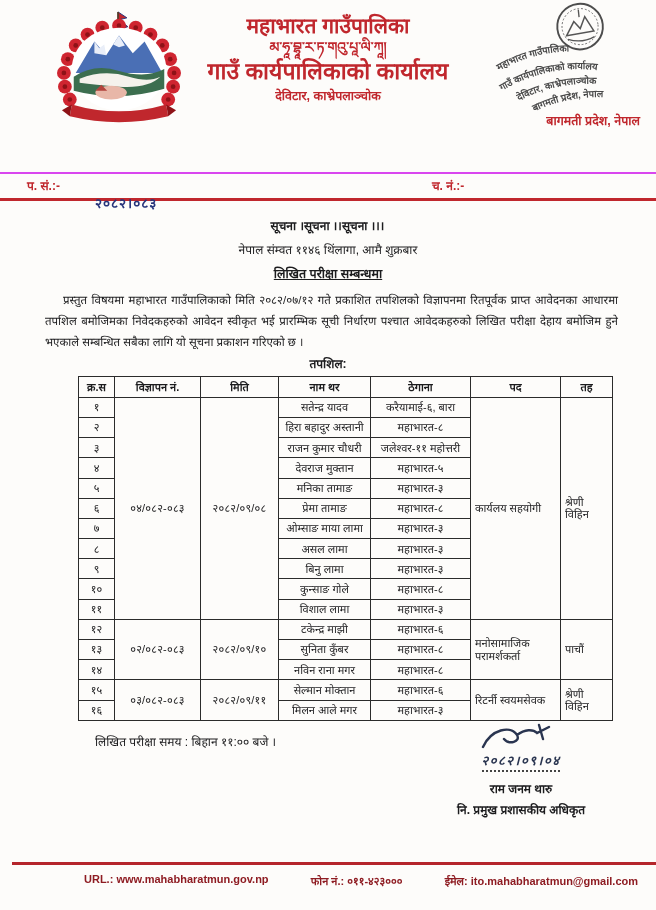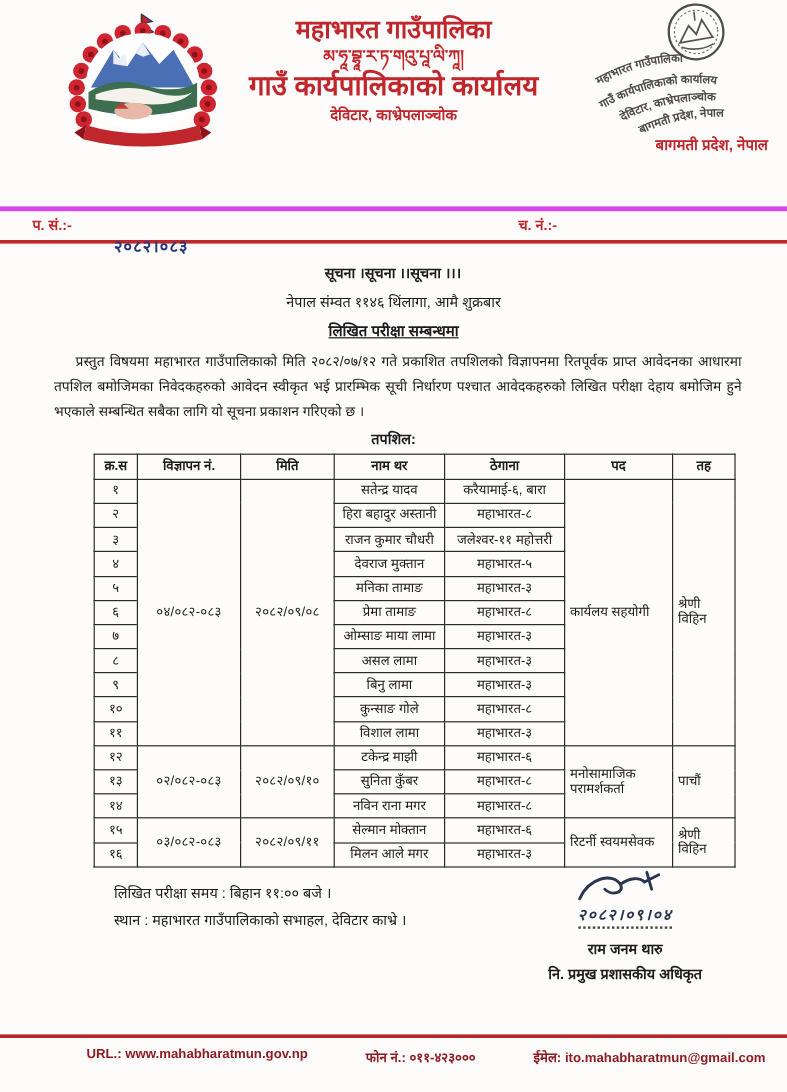--- a/index.html
+++ b/index.html
@@ -20,21 +20,21 @@
   .h-line1{font-size:21px;font-weight:bold;line-height:1.1;}
   .h-line2{font-size:14px;font-weight:bold;margin-top:2px;line-height:1.2;}
   .h-line3{font-size:23px;font-weight:bold;margin-top:2px;line-height:1.15;}
   .h-line4{font-size:12.5px;font-weight:bold;margin-top:3px;}
   .h-line5{font-size:12.5px;font-weight:bold;margin-top:1px;}
   .stamp{position:absolute;right:6px;top:0;width:168px;height:114px;}
   .province-line{position:absolute;right:16px;top:112px;font-size:12.5px;font-weight:bold;color:#c0272d;}
   
   .ref-strip{
     position:relative;height:24px;
-    border-top:4px solid #d946ef;border-bottom:3px solid #c0272d;
+    border-top:2px solid #d946ef;border-bottom:3px solid #c0272d;
     font-size:12px;
   }
   .ref-pa{position:absolute;left:27px;top:3px;color:#c0272d;font-weight:bold;}
   .ref-pa-val{position:absolute;left:95px;top:20px;color:#27357c;font-weight:bold;font-size:13.5px;letter-spacing:1px;text-align:center;}
   .ref-cha{position:absolute;left:432px;top:3px;color:#c0272d;font-weight:bold;}
   
   .notice-row{display:flex;justify-content:center;margin:16px 106px 0 105px;font-size:12px;font-weight:bold;}
   .pub-line{text-align:center;font-size:12px;margin-top:10px;}
   .pub-line2{text-align:center;font-size:12px;margin-top:7px;}
   .subject{text-align:center;font-size:12.5px;font-weight:bold;text-decoration:underline;margin-top:7px;}
@@ -65,21 +65,21 @@
   .sig-block{width:190px;text-align:center;margin-top:-8px;}
   .sig-scribble{display:block;margin:0 auto -2px auto;}
   .sig-date{
     display:inline-block;color:#2a3550;font-weight:bold;font-style:italic;
     font-size:13px;letter-spacing:1.5px;border-bottom:2px dotted #444;padding-bottom:1px;
   }
   .sig-name{font-size:12px;font-weight:bold;margin-top:8px;}
   .sig-title{font-size:12px;font-weight:bold;margin-top:4px;}
   
   .footer{
-    position:absolute;left:0;right:0;top:862px;
+    position:absolute;left:12px;right:0;top:862px;
     border-top:3px solid #b5252b;
     padding:8px 18px 0 72px;
     display:flex;justify-content:space-between;
     font-size:11px;font-weight:bold;color:#8e1c22;
   }
   .footer span{white-space:nowrap;}
 </style>
 </head>
 <body>
 
@@ -310,21 +310,20 @@
           <td class="c-sn">१६</td>
           <td class="c-name">मिलन आले मगर</td>
           <td class="c-addr">महाभारत-३</td>
         </tr>
       </tbody>
   </table>
 
   <div class="below-row">
     <div class="exam-lines">
       <div>लिखित परीक्षा समय : बिहान ११:०० बजे ।</div>
-      <div>स्थान : महाभारत गाउँपालिकाको सभाहल, देविटार काभ्रे ।</div>
     </div>
     <div class="sig-block">
       <svg class="sig-scribble" width="88" height="30" viewBox="0 0 88 30">
         <path d="M6 24 C14 6 34 2 40 12 C44 19 32 22 27 16 M40 12 C48 6 56 6 60 10 L72 4 M62 2 L66 16" fill="none" stroke="#2a3550" stroke-width="2.4" stroke-linecap="round"></path>
       </svg>
       <div>
         <span class="sig-date">२०८२।०९।०४</span>
       </div>
       <div class="sig-name">राम जनम थारु</div>
       <div class="sig-title">नि. प्रमुख प्रशासकीय अधिकृत</div>

